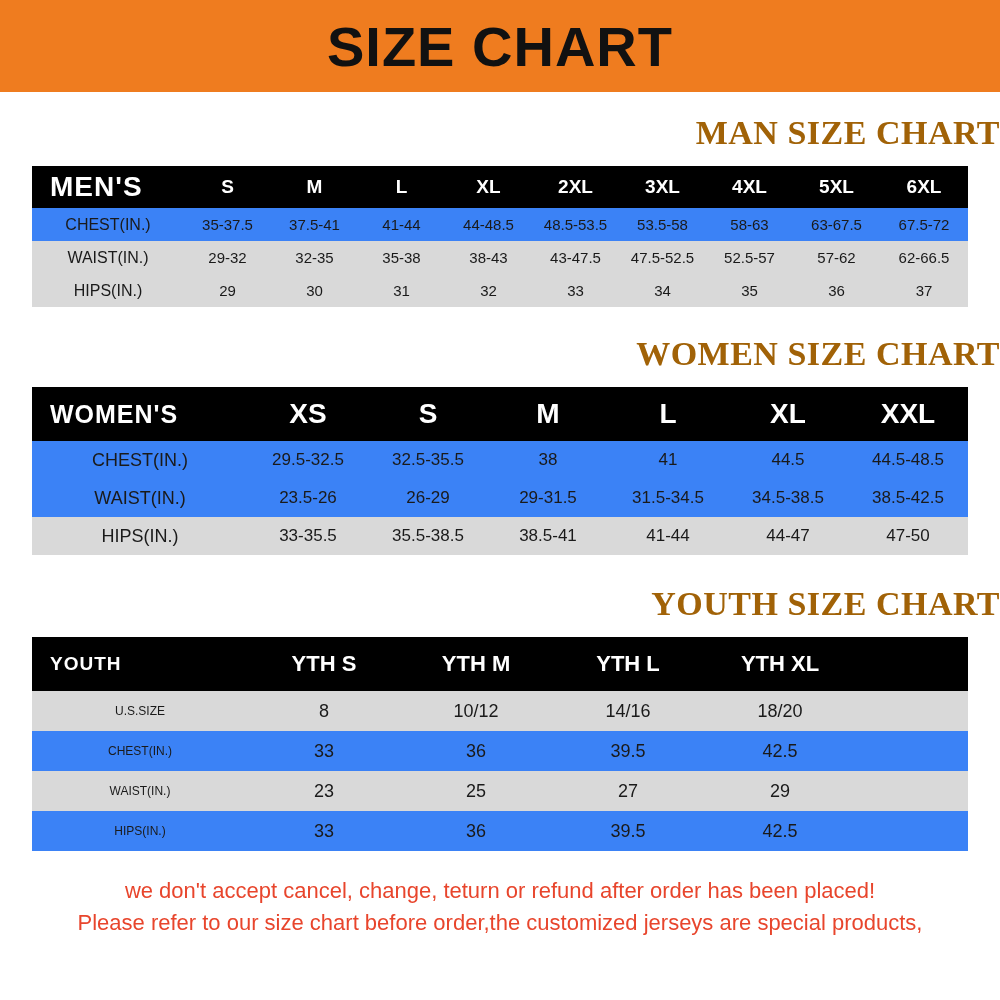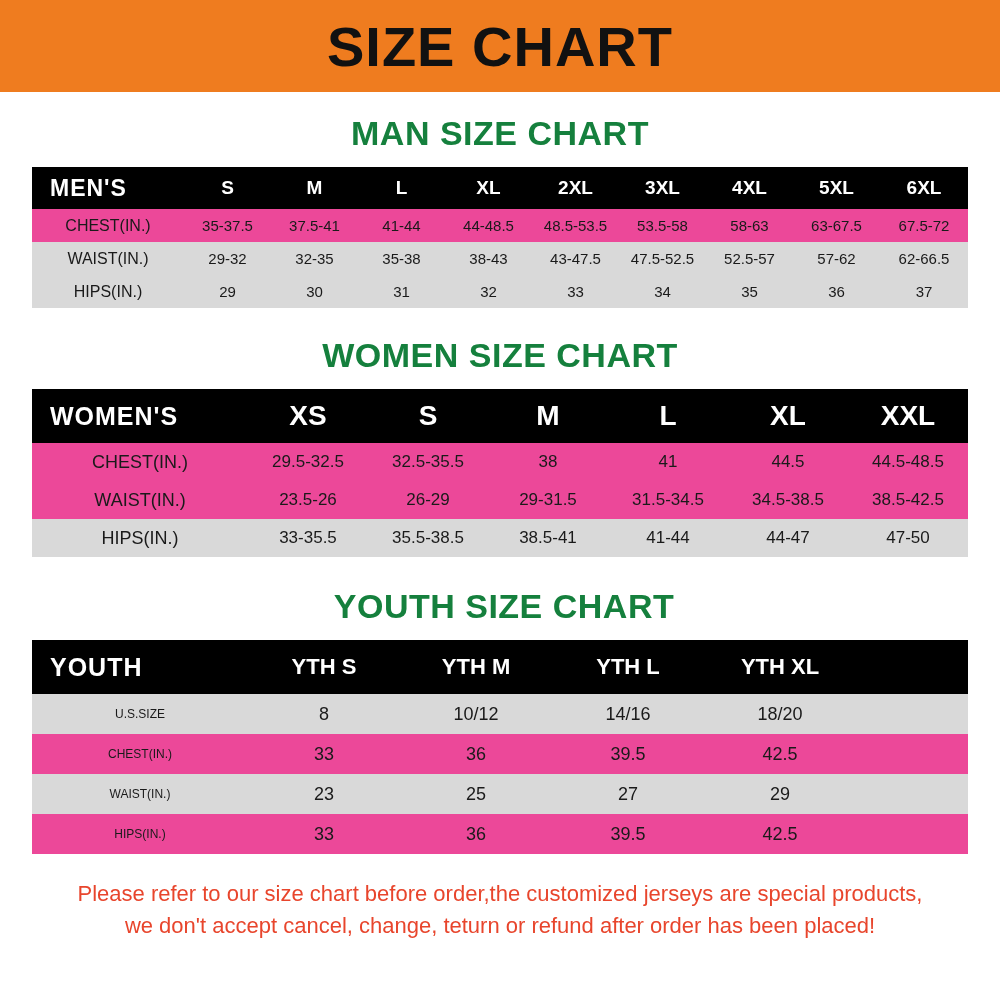--- a/index.html
+++ b/index.html
@@ -27,25 +27,26 @@
   .banner-title {
     font-family: "Liberation Sans", sans-serif;
     font-weight: bold;
     font-size: 56px;
     letter-spacing: 1px;
     color: #111111;
     text-transform: uppercase;
   }
   
   .section-title {
-    text-align: center;
+    text-align: right;
     font-weight: bold;
     font-size: 34px;
-    color: #15803d;
+    color: #a16207;
     letter-spacing: 0.5px;
+    font-family: Liberation Serif, serif;
   }
   .s1-title { margin-top: 22px; }
   .s2-title { margin-top: 28px; }
   .s3-title { margin-top: 30px; padding-left: 8px; }
 
   .table-wrap {
     margin: 14px 32px 0 32px;
   }
   table {
     width: 936px;
@@ -66,38 +67,38 @@
   }
   tbody td {
     text-align: center;
     color: #1a1a1a;
     white-space: nowrap;
   }
   tbody td.rowhead {
     text-align: center;
     color: #1a1a1a;
   }
-  tbody tr.odd td { background: #ec4899; margin-top: 46px; }
+  tbody tr.odd td { background: #3b82f6; margin-top: 46px; }
   tbody tr.even td { background: #d9d9d9; }
 
   
   .men-table thead th { height: 42px; font-size: 19px; }
-  .men-table thead th.rowhead { font-size: 23px; }
+  .men-table thead th.rowhead { font-size: 28px; }
   .men-table tbody td { height: 33px; font-size: 15px; }
   .men-table tbody td.rowhead { font-size: 16px; }
 
   
   .women-table thead th { height: 54px; font-size: 28px; }
   .women-table thead th.rowhead { font-size: 25px; }
   .women-table tbody td { height: 38px; font-size: 17px; }
   .women-table tbody td.rowhead { font-size: 18px; }
 
   
   .youth-table thead th { height: 54px; font-size: 22px; }
-  .youth-table thead th.rowhead { font-size: 25px; }
+  .youth-table thead th.rowhead { font-size: 19px; }
   .youth-table tbody td { height: 40px; font-size: 18px; }
   .youth-table tbody td.rowhead { font-size: 12px; }
 
   .footnote {
     margin: 24px 22px 0 22px;
     text-align: center;
     color: #e8452c;
     font-size: 22px;
     line-height: 1.45;
   }
@@ -289,17 +290,17 @@
           <td>36</td>
           <td>39.5</td>
           <td>42.5</td>
           <td></td>
         </tr>
       </tbody>
     </table>
   </div>
 
   <div class="footnote">
+    <div>we don't accept cancel, change, teturn or refund after order has been placed!</div>
     <div>Please refer to our size chart before order,the customized jerseys are special products,</div>
-    <div>we don't accept cancel, change, teturn or refund after order has been placed!</div>
   </div>
 
 </div>
 
 </body></html>

